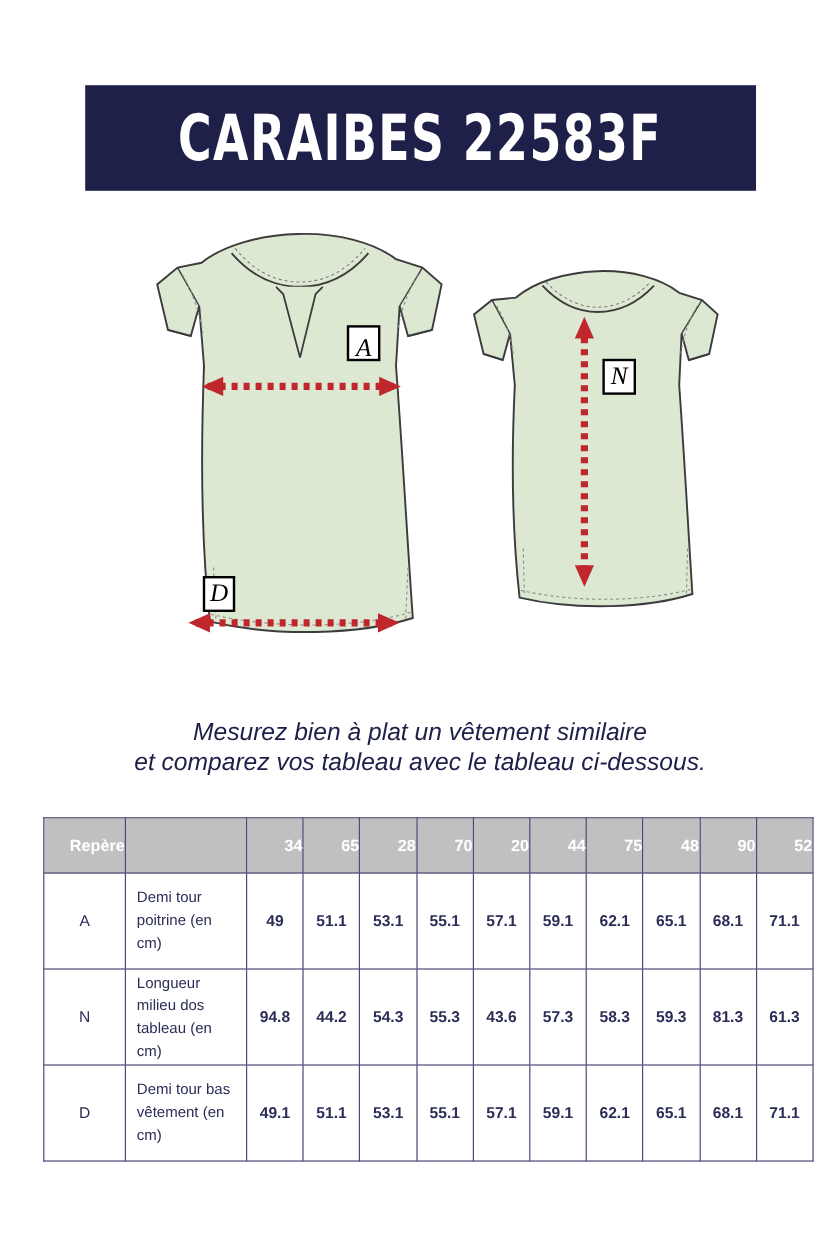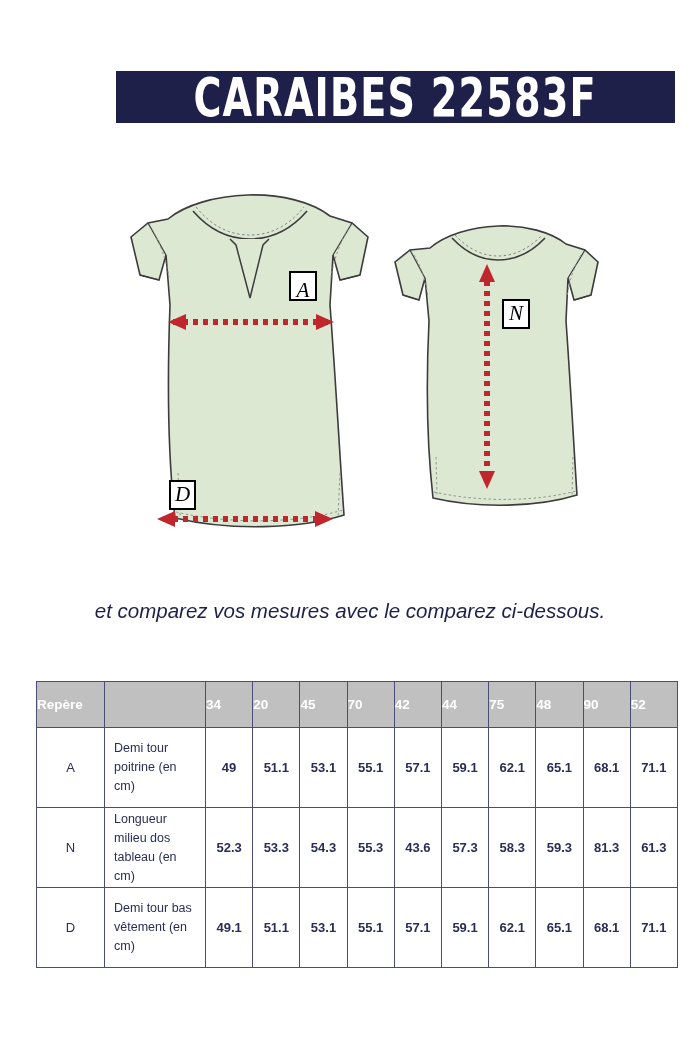--- a/index.html
+++ b/index.html
@@ -14,26 +14,25 @@
     font-family: "Liberation Sans", sans-serif;
     overflow: hidden;
   }
 
   
   #title-band {
     position: absolute;
     left: 71px;
     top: 71px;
     width: 559px;
-    height: 52px;
+    height: 88px;
     background: #1e2049;
     display: flex;
     align-items: center;
     justify-content: center;
-    margin-left: 45px;
   }
   #title-text {
     color: #ffffff;
     font-family: "Liberation Sans Narrow", "DejaVu Sans Condensed", "Liberation Sans", sans-serif;
     font-weight: bold;
     font-size: 53px;
     letter-spacing: 1.5px;
     transform: scaleX(0.80);
     transform-origin: center;
     white-space: nowrap;
@@ -78,21 +77,21 @@
     color: #2a2d55;
     font-size: 12.5px;
     padding: 0;
   }
   #size-table thead th {
     background: #c0c0c0;
     color: #ffffff;
     font-weight: bold;
     font-size: 13.5px;
     height: 45px;
-    text-align: left;
+    text-align: right;
     vertical-align: middle;
   }
   #size-table thead th.col-repere { width: 67px; }
   #size-table thead th.col-desc { width: 100px; }
   #size-table thead th.col-size { width: 46.2px; }
 
   #size-table tbody td {
     height: 79px;
     vertical-align: middle;
     border-radius: 20px;
@@ -225,33 +224,34 @@
       </g>
       <g>
         <rect x="503" y="115" width="26" height="28" fill="#ffffff" stroke="#000000" stroke-width="2"></rect>
         <text x="516" y="130" font-family="Liberation Serif, serif" font-style="italic" font-size="21" fill="#000000" text-anchor="middle" dominant-baseline="middle">N</text>
       </g>
     </g>
   </svg>
 </div>
 
 <div id="instructions">
-  <div>et comparez vos mesures avec le comparez ci-dessous.</div>
+  <div>Mesurez bien à plat un vêtement similaire</div>
+  <div>et comparez vos tableau avec le tableau ci-dessous.</div>
 </div>
 
 <table id="size-table">
   <thead>
     <tr>
       <th class="col-repere">Repère</th>
       <th class="col-desc"></th>
       <th class="col-size">34</th>
+      <th class="col-size">65</th>
+      <th class="col-size">28</th>
+      <th class="col-size">70</th>
       <th class="col-size">20</th>
-      <th class="col-size">45</th>
-      <th class="col-size">70</th>
-      <th class="col-size">42</th>
       <th class="col-size">44</th>
       <th class="col-size">75</th>
       <th class="col-size">48</th>
       <th class="col-size">90</th>
       <th class="col-size">52</th>
     </tr>
   </thead>
   <tbody>
     <tr>
       <td class="cell-repere">A</td>
@@ -263,22 +263,22 @@
       <td class="cell-value">57.1</td>
       <td class="cell-value">59.1</td>
       <td class="cell-value">62.1</td>
       <td class="cell-value">65.1</td>
       <td class="cell-value">68.1</td>
       <td class="cell-value">71.1</td>
     </tr>
     <tr>
       <td class="cell-repere">N</td>
       <td class="cell-desc">Longueur milieu dos tableau (en cm)</td>
-      <td class="cell-value">52.3</td>
-      <td class="cell-value">53.3</td>
+      <td class="cell-value">94.8</td>
+      <td class="cell-value">44.2</td>
       <td class="cell-value">54.3</td>
       <td class="cell-value">55.3</td>
       <td class="cell-value">43.6</td>
       <td class="cell-value">57.3</td>
       <td class="cell-value">58.3</td>
       <td class="cell-value">59.3</td>
       <td class="cell-value">81.3</td>
       <td class="cell-value">61.3</td>
     </tr>
     <tr>

